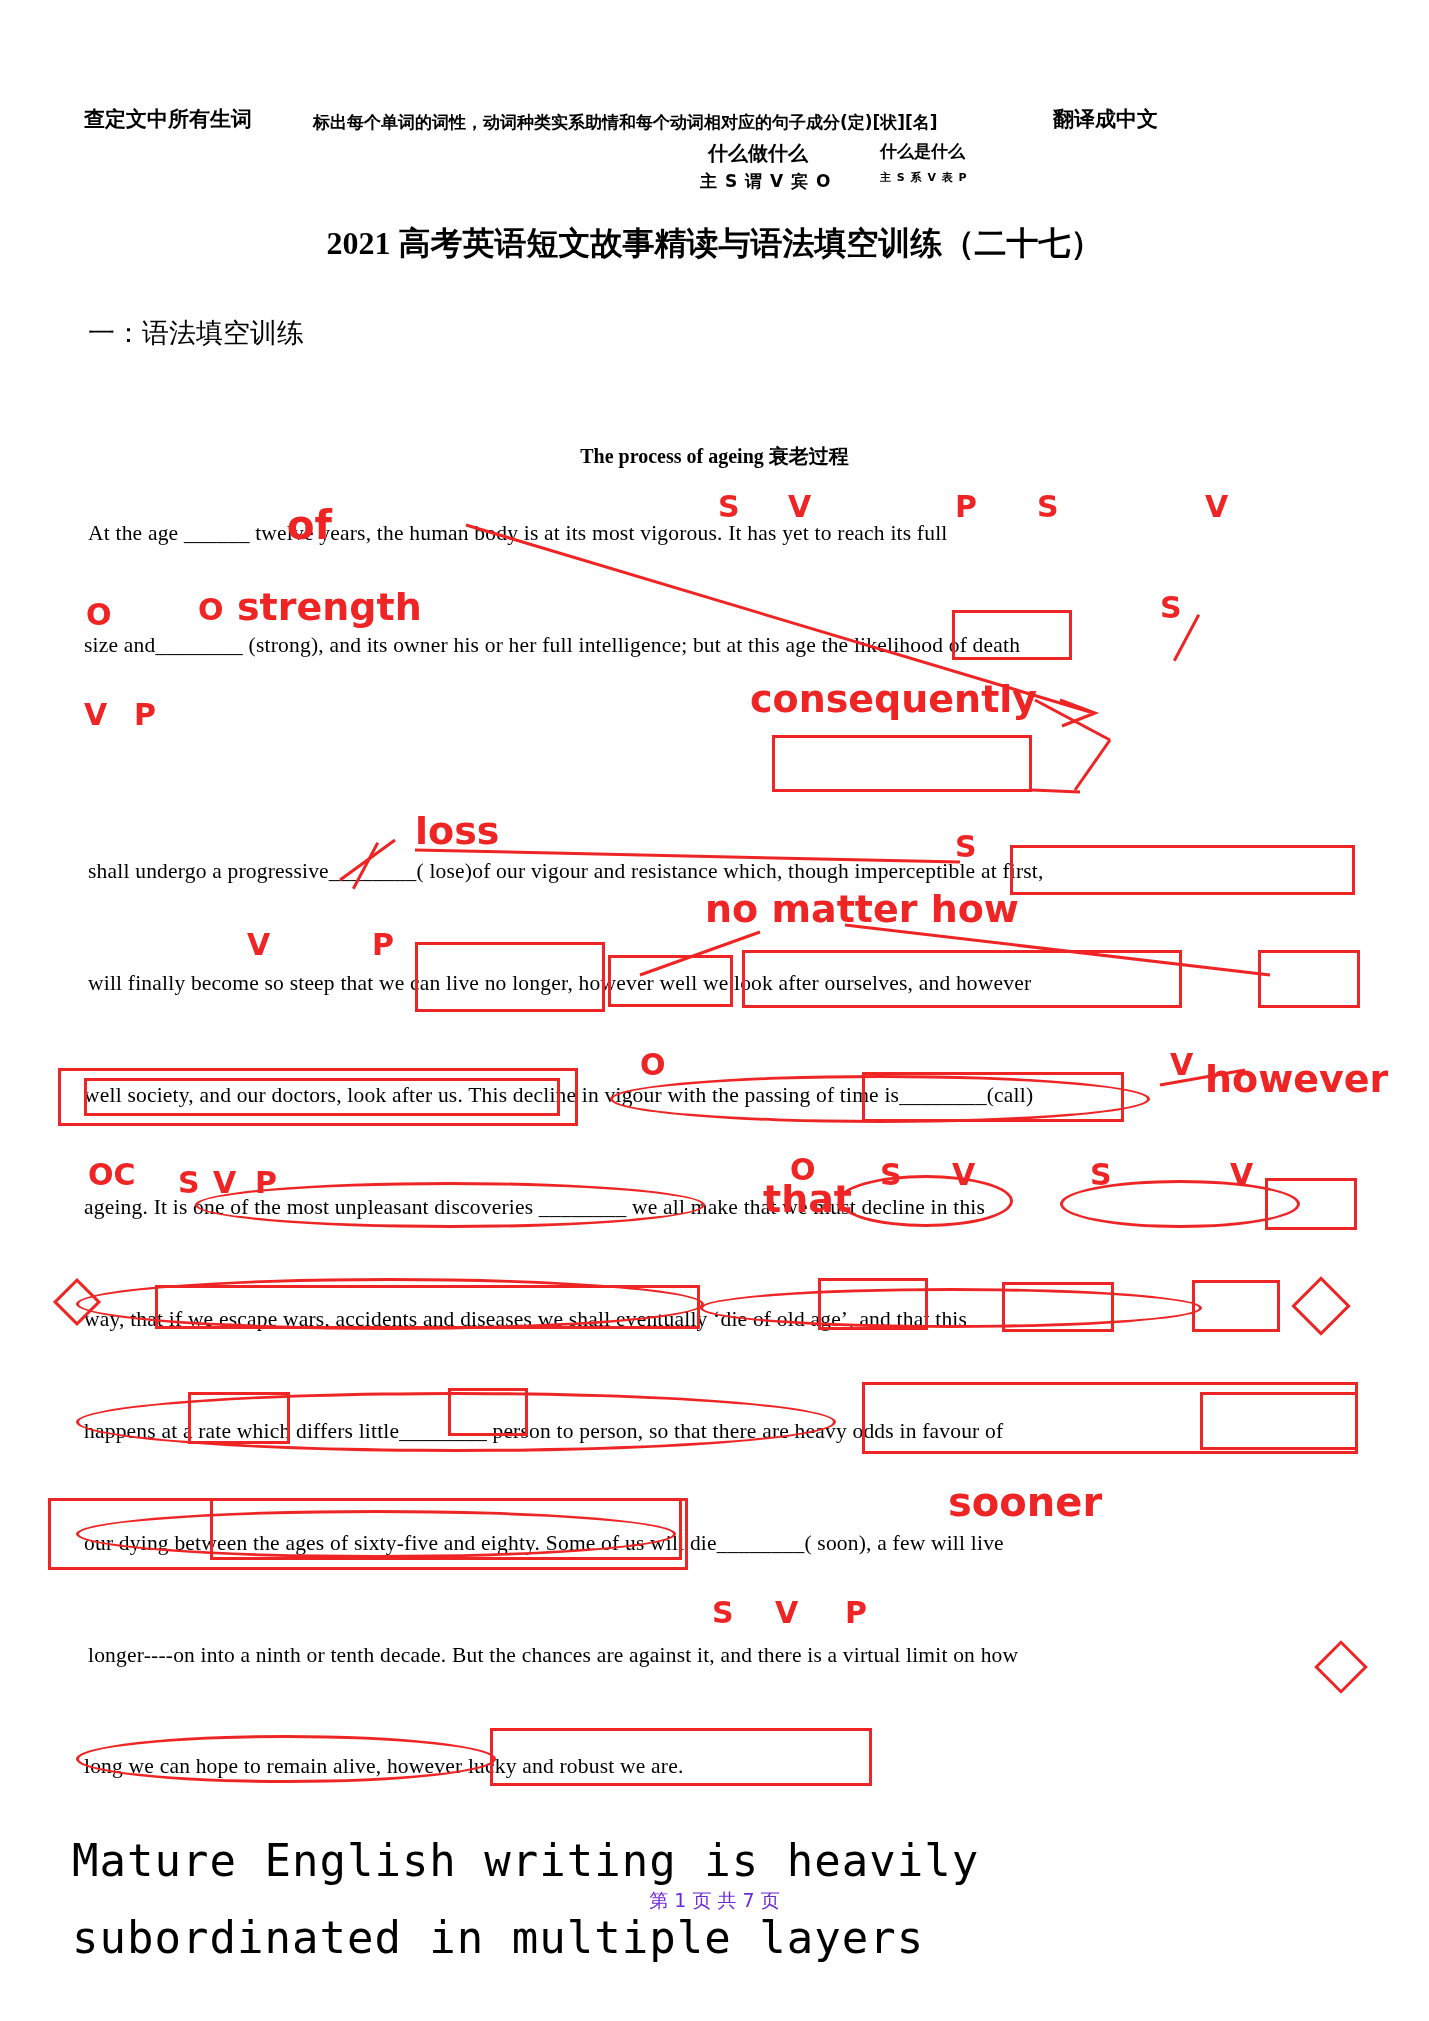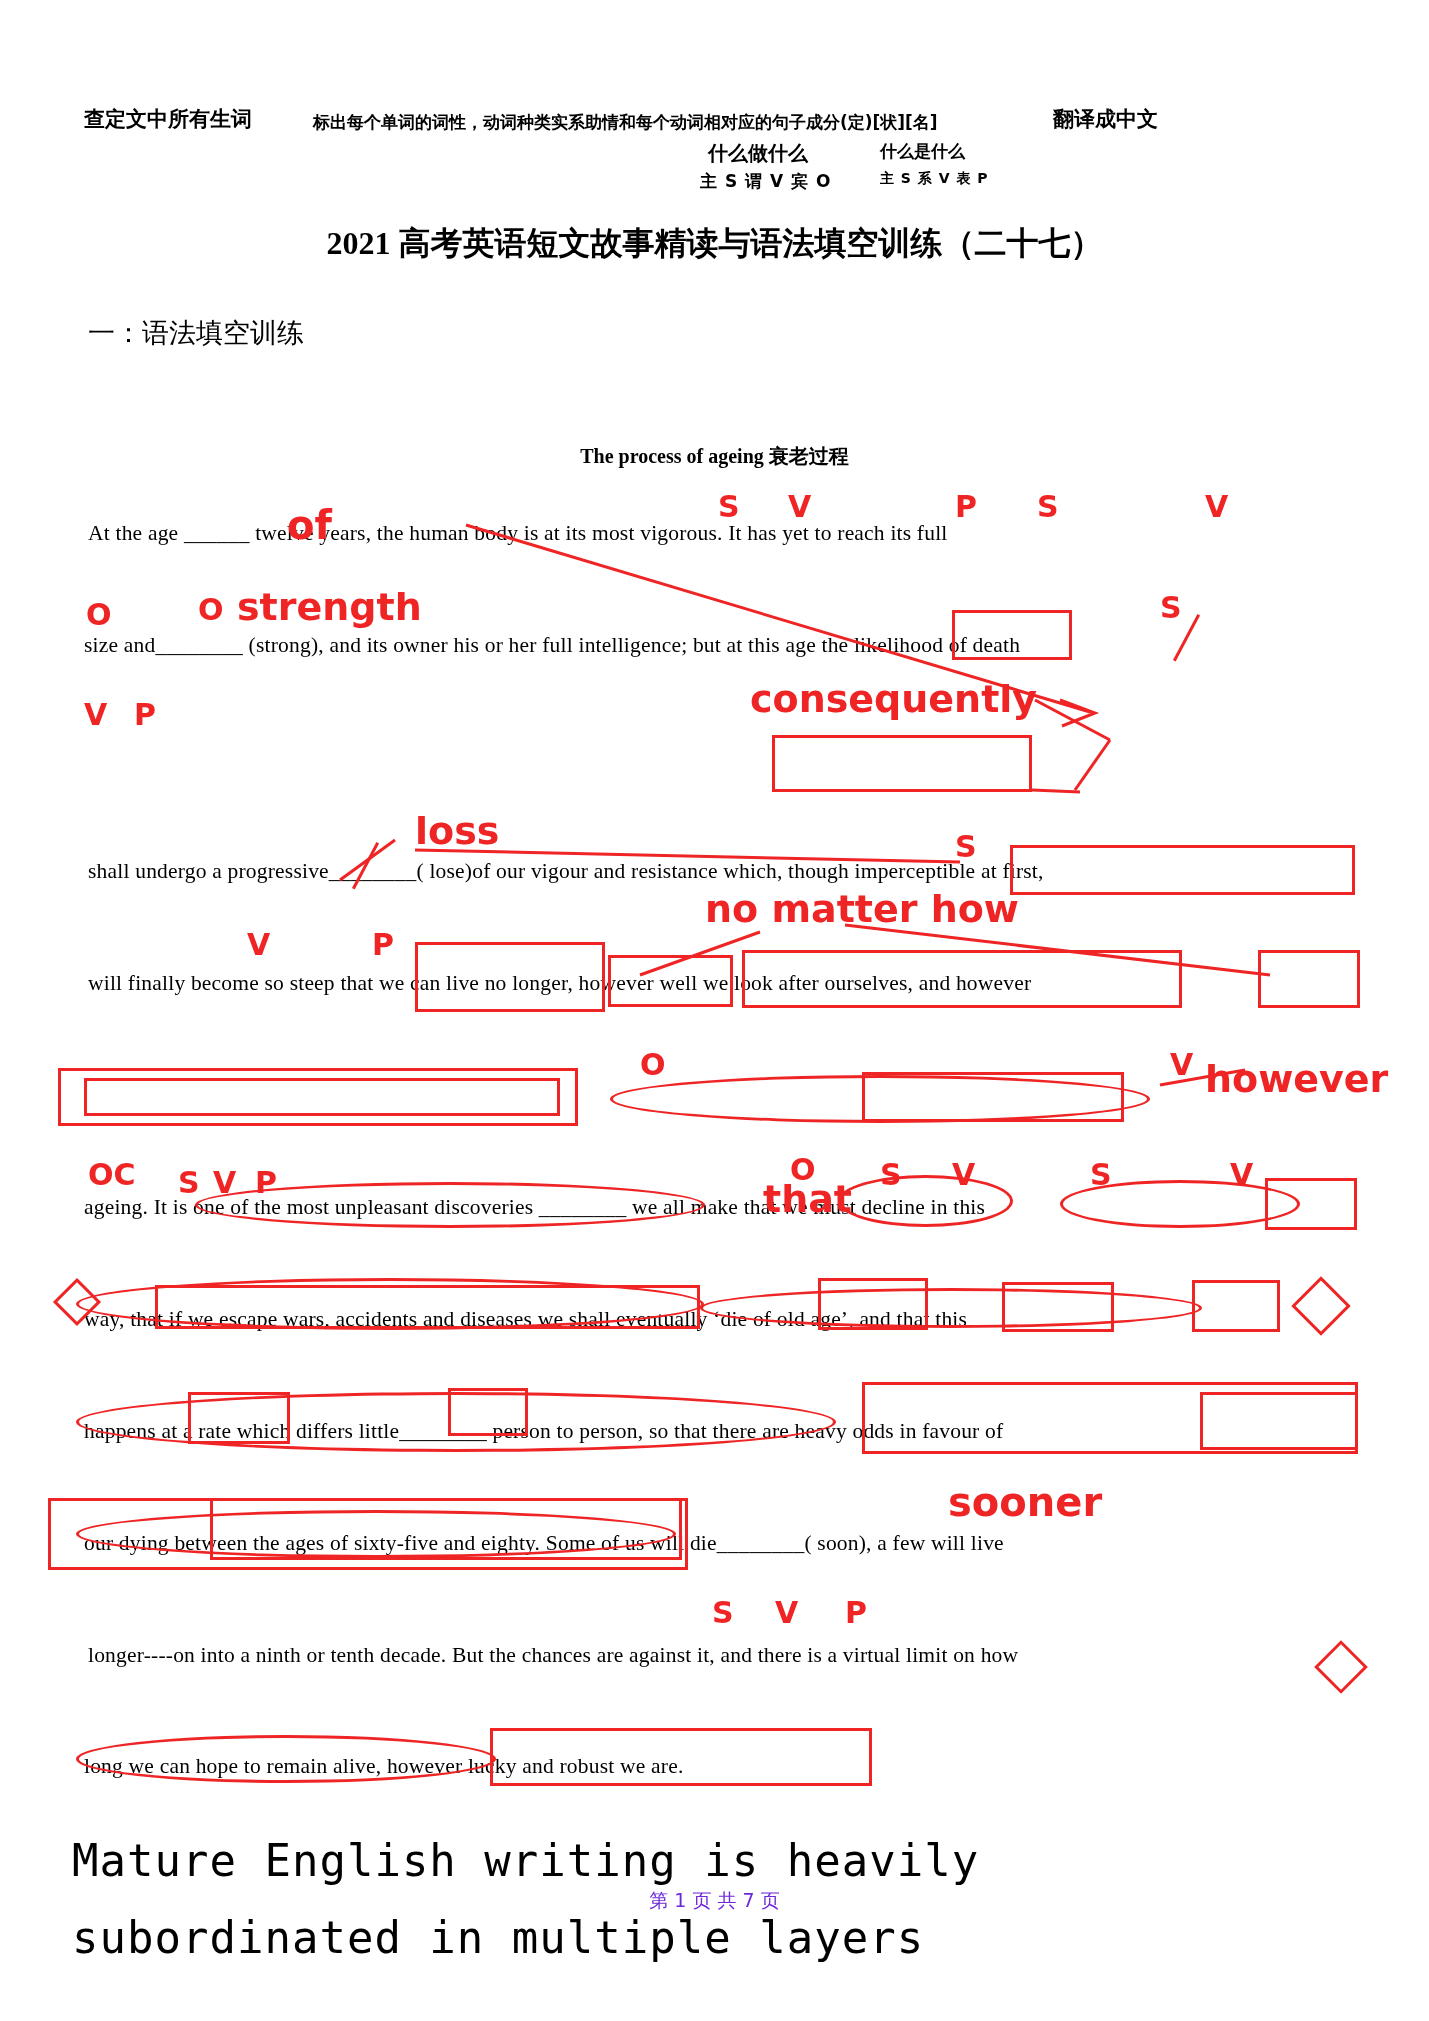--- a/index.html
+++ b/index.html
@@ -26,21 +26,21 @@
     font-family: "DejaVu Sans", sans-serif;
     color: #000;
     white-space: nowrap;
   }
   #hdr-a { left: 84px;  top: 105px; font-size: 21px; font-weight: 600; }
   #hdr-b { left: 313px; top: 111px; font-size: 17px; font-weight: 600; }
   #hdr-c { left: 1053px; top: 105px; font-size: 21px; font-weight: 600; }
   #hdr-d { left: 708px; top: 140px; font-size: 20px; font-weight: 700; }
   #hdr-e { left: 880px; top: 140px; font-size: 17px; font-weight: 600; }
   #hdr-f { left: 700px; top: 170px; font-size: 17px; font-weight: 600; letter-spacing: 1px;}
-  #hdr-g { left: 880px; top: 170px; font-size: 14px; font-weight: 600; letter-spacing: 1px;}
+  #hdr-g { left: 880px; top: 170px; font-size: 11px; font-weight: 600; letter-spacing: 1px;}
 
   
   .doc-title {
     position: absolute;
     left: 0; right: 0;
     top: 222px;
     text-align: center;
     font-size: 32px;
     font-weight: bold;
     font-family: "Liberation Serif", serif;
@@ -158,20 +158,21 @@
   <div class="section-heading">一：语法填空训练</div>
   <div class="passage-title">
     <span>The process of ageing</span>
     <span class="cn">衰老过程</span>
   </div>
 
   <div class="line" style="top:520px;">At the age  ______  twelve years, the human body is at its most vigorous. It has yet to reach its full</div>
   <div class="line" style="top:632px; left:84px;">size and________  (strong), and its owner his or her full intelligence; but at this age the likelihood of death</div>
   <div class="line" style="top:858px; left:88px;">shall undergo a progressive________( lose)of our vigour and resistance which, though imperceptible at first,</div>
   <div class="line" style="top:970px; left:88px;">will finally become so steep that we can live no longer, however well we look after ourselves, and however</div>
+  <div class="line" style="top:1082px; left:84px;">well society, and our doctors, look after us. This decline in vigour with the passing of time is________(call)</div>
   <div class="line" style="top:1194px; left:84px;">ageing. It is one of the most unpleasant discoveries ________ we all make that we must decline in this</div>
   <div class="line" style="top:1306px; left:84px;">way, that if we escape wars, accidents and diseases we shall eventually ‘die of old age’, and that this</div>
   <div class="line" style="top:1418px; left:84px;">happens at a rate which differs little________  person to person, so that there are heavy odds in favour of</div>
   <div class="line" style="top:1530px; left:84px;">our dying between the ages of sixty-five and eighty. Some of us will die________( soon), a few will live</div>
   <div class="line" style="top:1642px; left:88px;">longer----on into a ninth or tenth decade. But the chances are against it, and there is a virtual limit on how</div>
   <div class="line" style="top:1753px; left:84px;">long we can hope to remain alive, however lucky and robust we are.</div>
 
   <div class="ink ink-lbl" style="left:718px; top:492px;">S</div>
   <div class="ink ink-lbl" style="left:788px; top:492px;">V</div>
   <div class="ink ink-lbl" style="left:955px; top:492px;">P</div>

